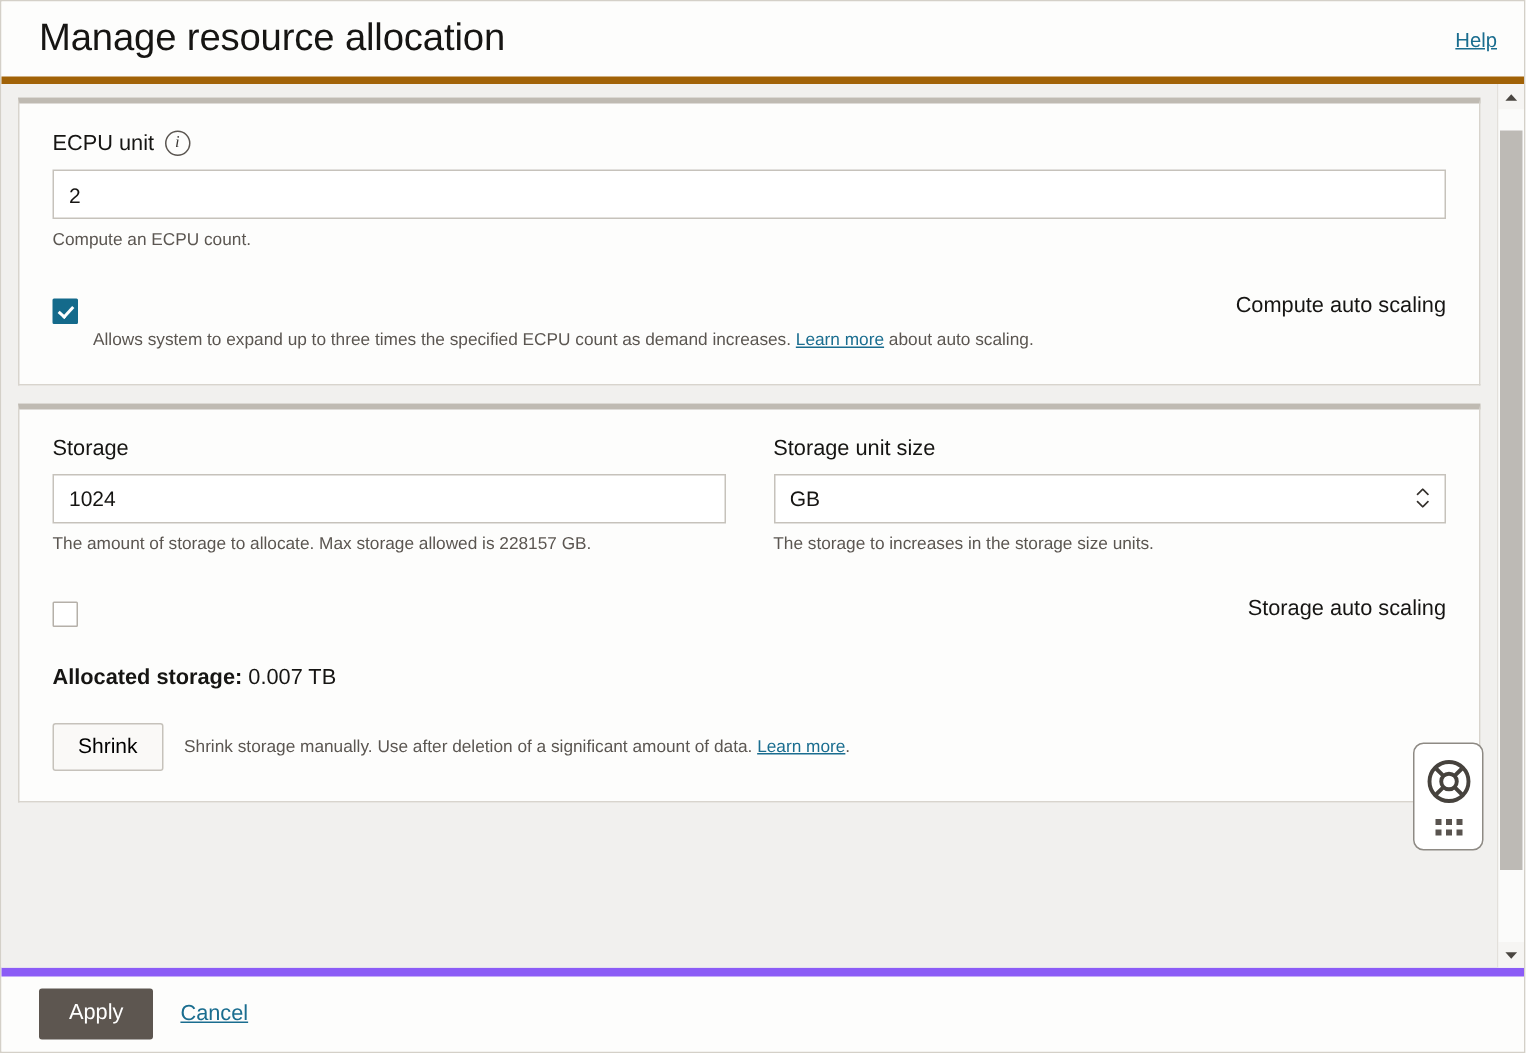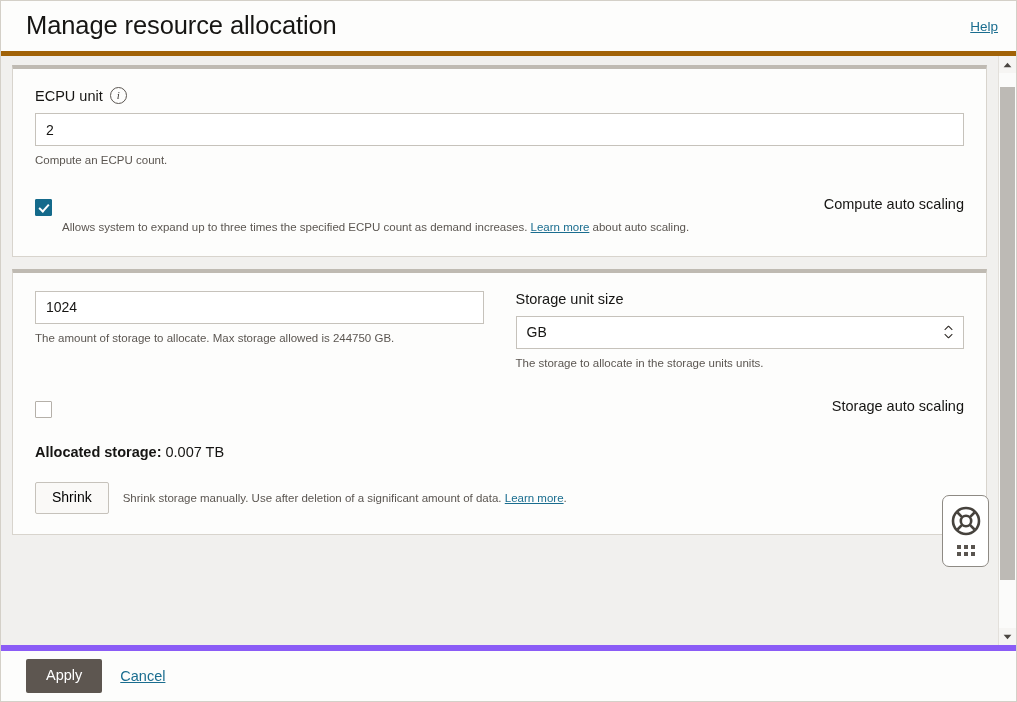--- a/index.html
+++ b/index.html
@@ -354,39 +354,42 @@
               <a class="inline-link">Learn more</a>
               <span>about auto scaling.</span>
             </div>
           </div>
         </div>
       </div>
 
       <div class="card">
         <div class="cols">
           <div class="col">
+            <div class="field-label">
+              <span>Storage</span>
+            </div>
             <input class="text-input" type="text" value="1024" style="">
-            <div class="helper">The amount of storage to allocate. Max storage allowed is 244750 GB.</div>
+            <div class="helper">The amount of storage to allocate. Max storage allowed is 228157 GB.</div>
           </div>
           <div class="col">
             <div class="field-label">
               <span>Storage unit size</span>
             </div>
             <div class="select-wrap">
               <input class="text-input" type="text" value="GB" style="">
               <span class="spinner">
                 <svg width="9" height="5" viewBox="0 0 9 5">
                     <path d="M0.7 4.4 L4.5 0.6 L8.3 4.4" fill="none" stroke="#35312d" stroke-width="1.1"></path>
                   </svg>
                 <svg width="9" height="5" viewBox="0 0 9 5">
                     <path d="M0.7 0.6 L4.5 4.4 L8.3 0.6" fill="none" stroke="#35312d" stroke-width="1.1"></path>
                   </svg>
               </span>
             </div>
-            <div class="helper">The storage to allocate in the storage units units.</div>
+            <div class="helper">The storage to increases in the storage size units.</div>
           </div>
         </div>
 
         <div class="check-row">
           <div class="cbox"></div>
           <div class="check-text">
             <div class="check-title">Storage auto scaling</div>
           </div>
         </div>
 

